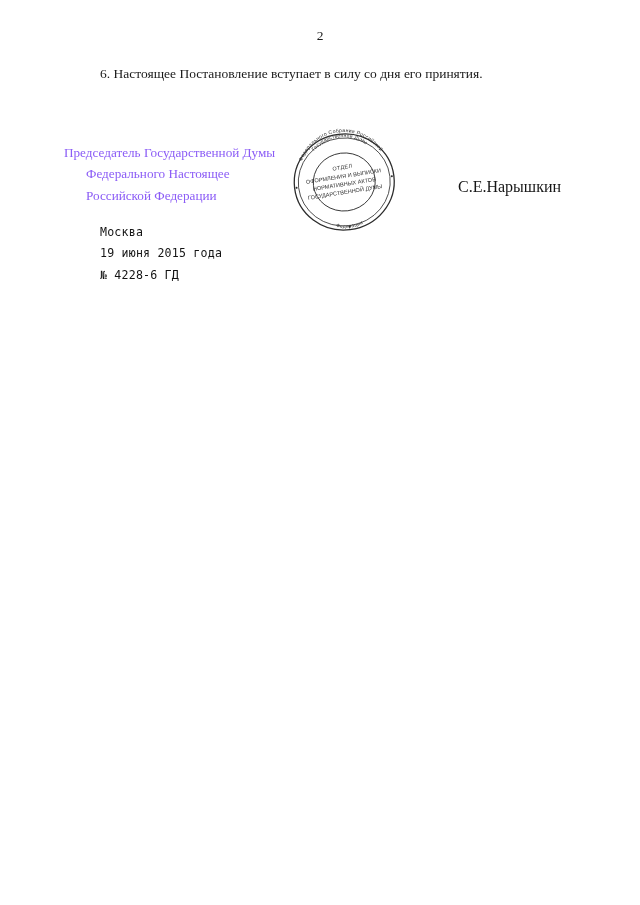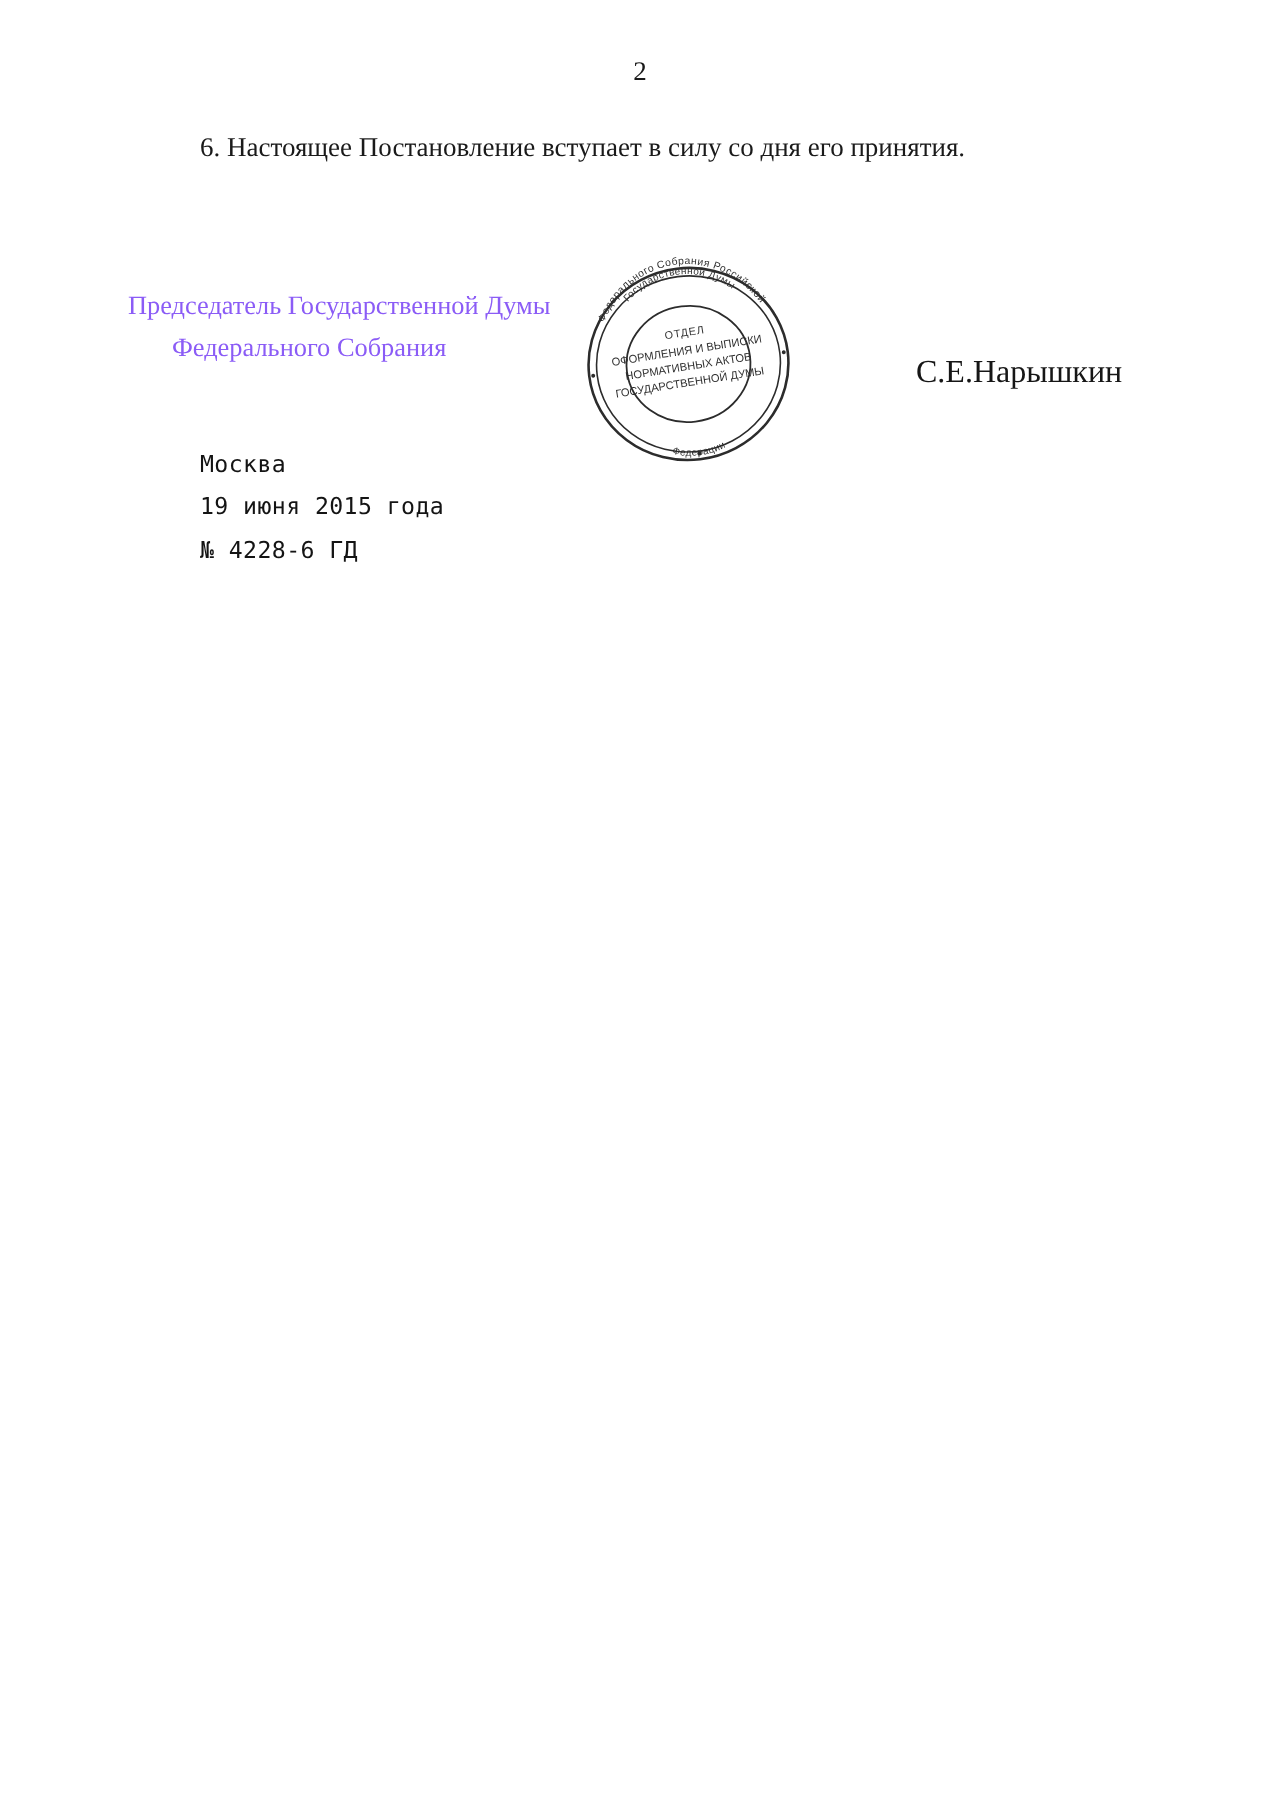--- a/index.html
+++ b/index.html
@@ -128,21 +128,22 @@
 <body>
 
 <div class="page">
 
   <div class="page-number">2</div>
 
   <div class="clause">6. Настоящее Постановление вступает в силу со дня его принятия.</div>
 
   <div class="signature-block">
     <div class="sig-line-1">Председатель Государственной Думы</div>
-    <div class="sig-line-2">Федерального Собрания</div>
+    <div class="sig-line-2">Федерального Настоящее</div>
+    <div class="sig-line-3">Российской Федерации</div>
   </div>
 
   <div class="signer-name">С.Е.Нарышкин</div>
 
   <div class="meta-block">
     <div class="meta-line">Москва</div>
     <div class="meta-line">19 июня 2015 года</div>
     <div class="meta-line">№ 4228-6 ГД</div>
   </div>
 

